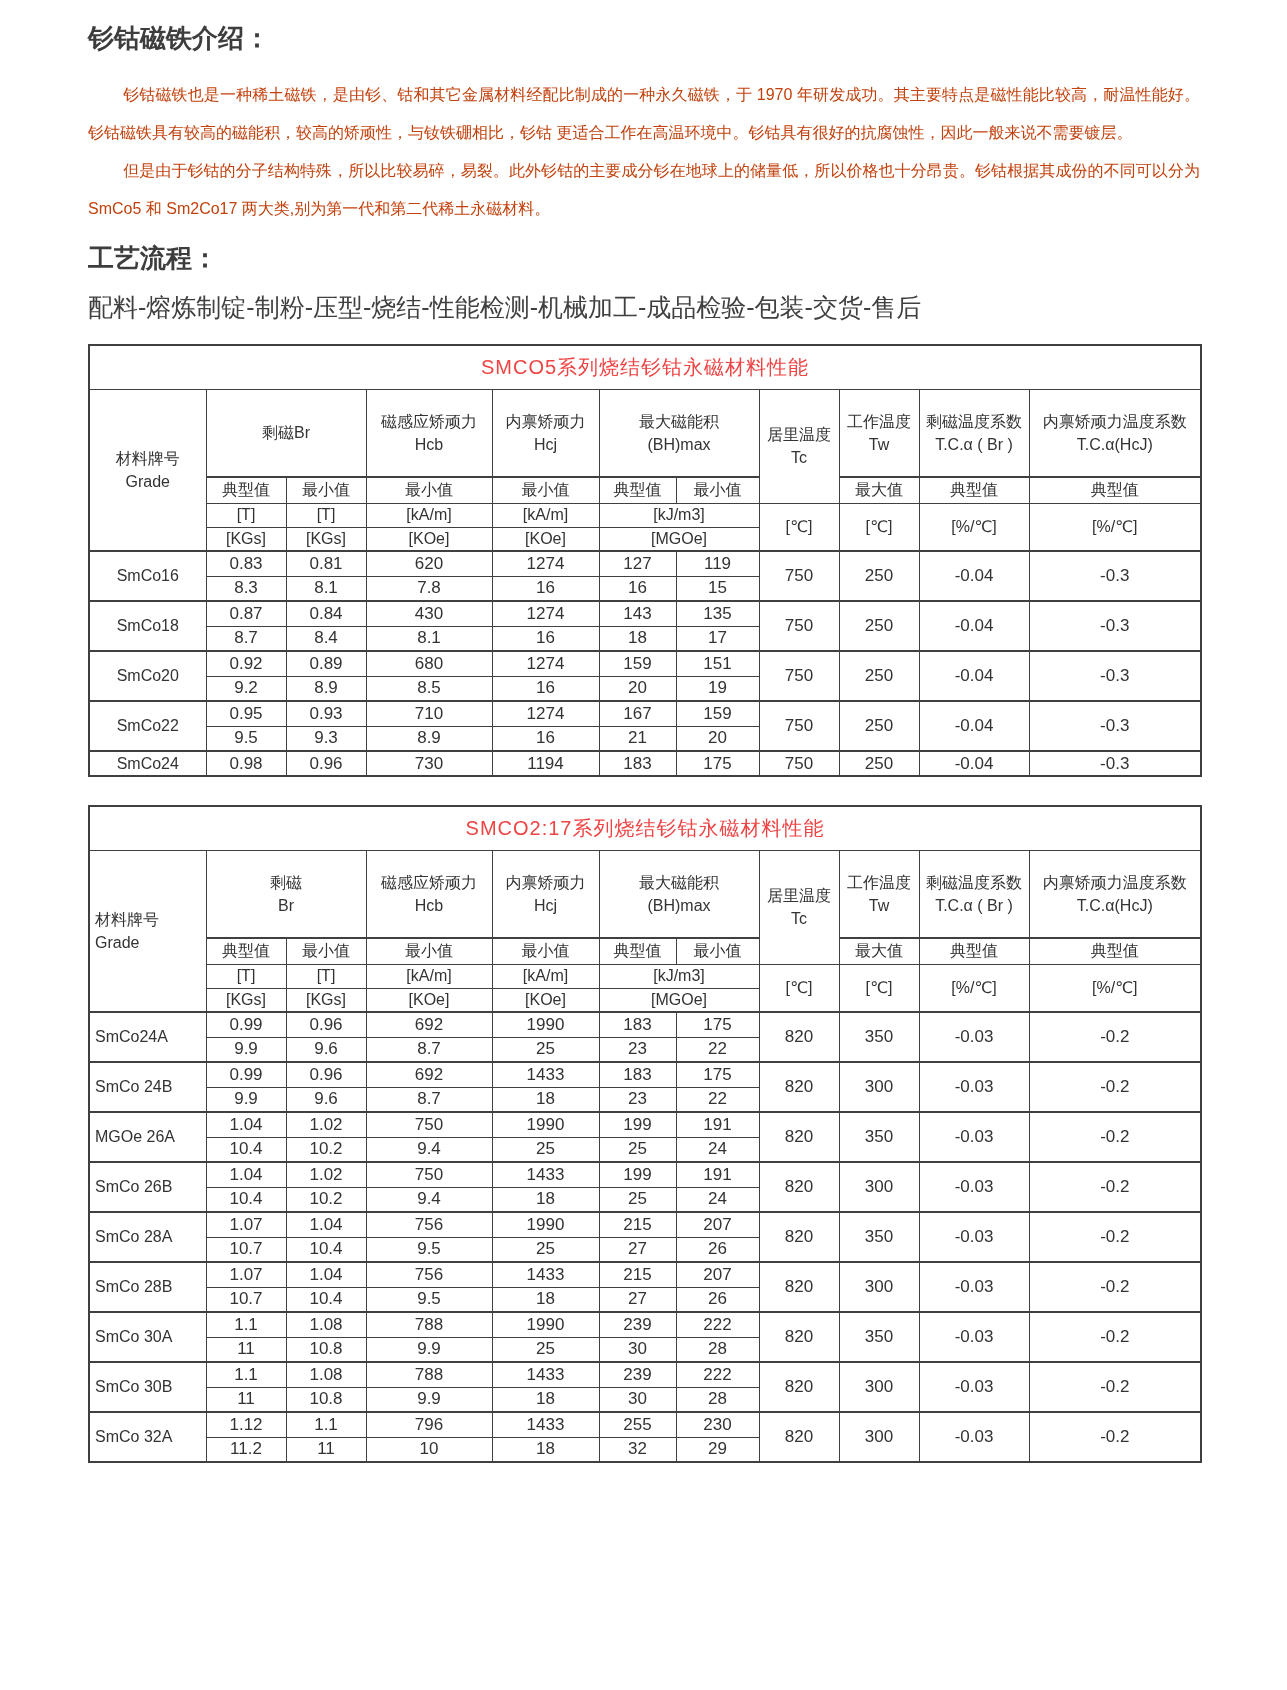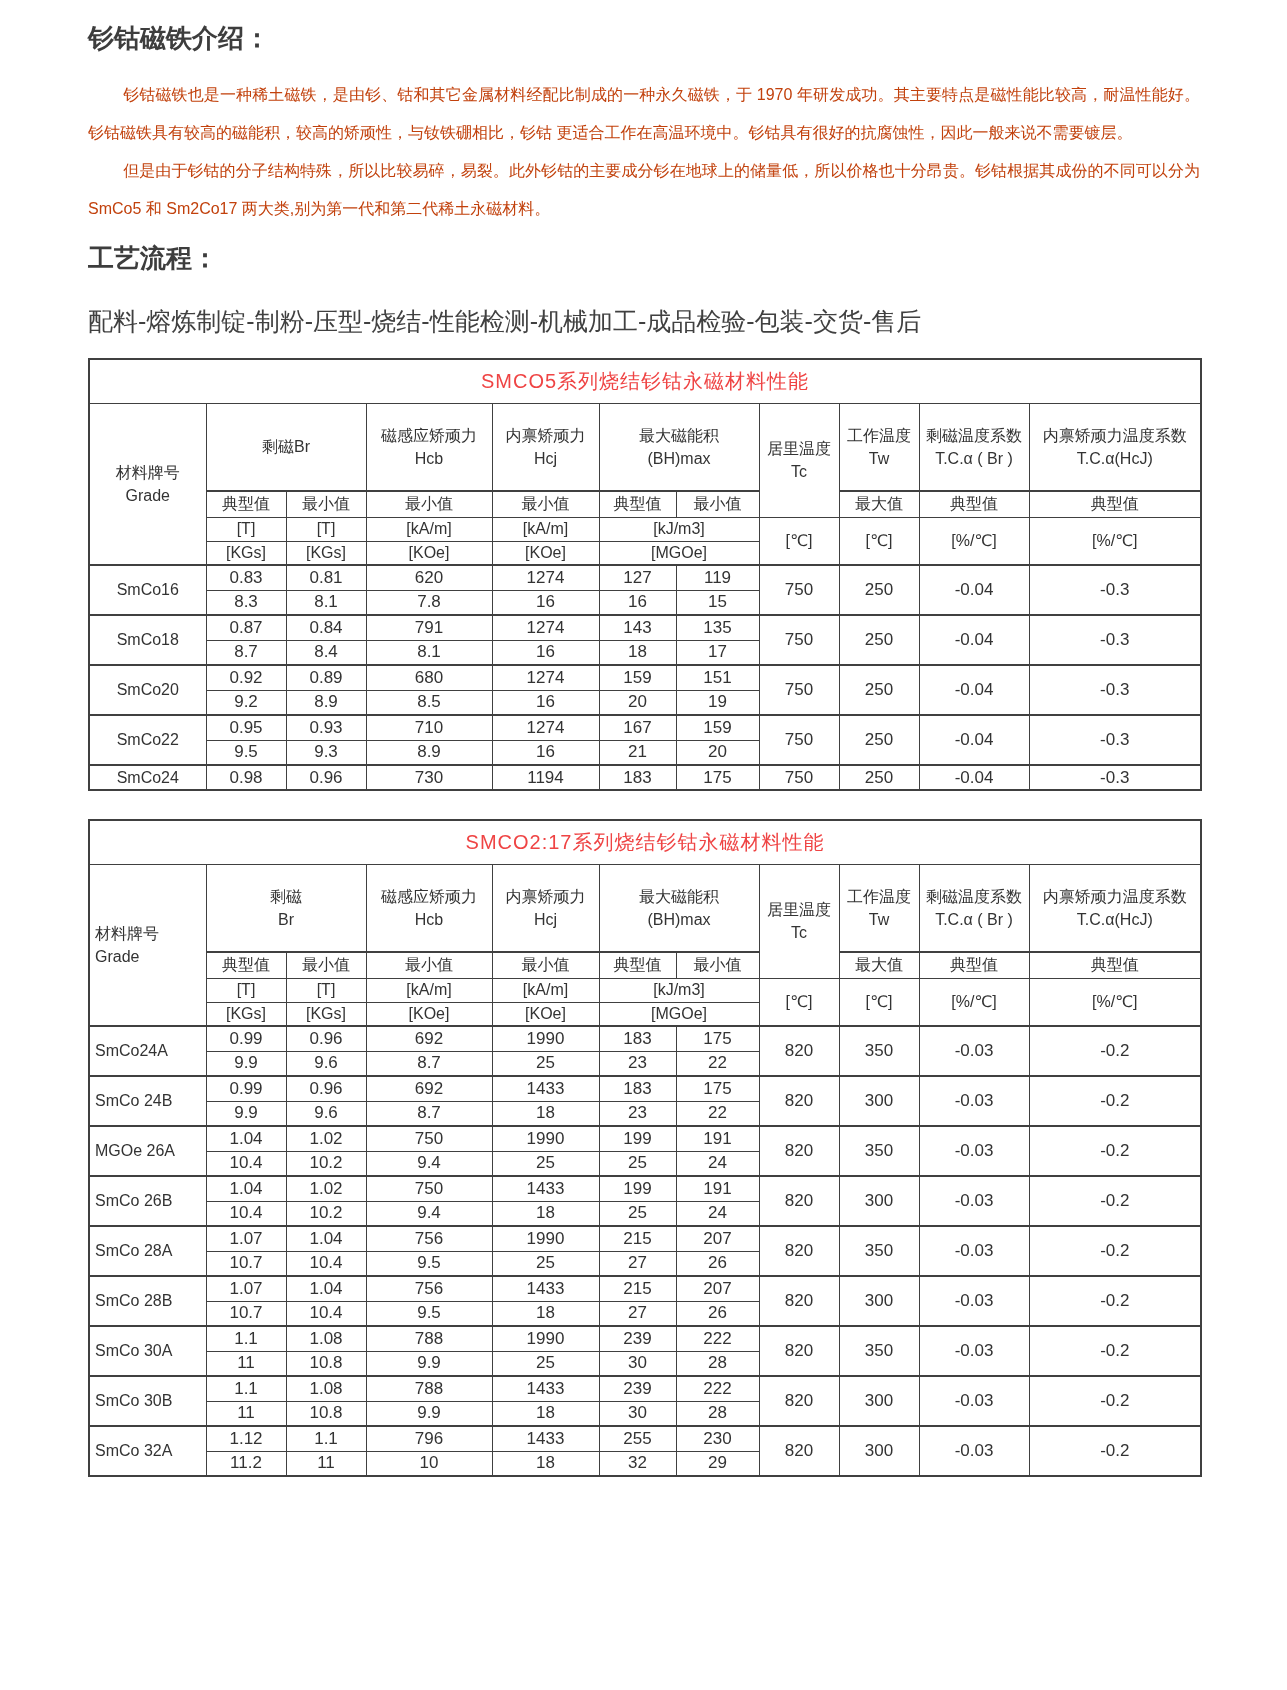--- a/index.html
+++ b/index.html
@@ -20,21 +20,21 @@
     line-height: 44px;
   }
   .intro-heading { margin-bottom: 16px; }
   .para {
     font-size: 16px;
     line-height: 38px;
     text-align: justify;
     text-indent: 2.2em;
     color: #c2410c;
   }
-  .process-heading { margin-top: 8px; margin-bottom: 16px; }
+  .process-heading { margin-top: 8px; margin-bottom: 2px; }
   .flow-line {
     font-size: 25px;
     line-height: 50px;
     color: #404040;
     margin-bottom: 12px;
     white-space: nowrap;
   }
 
   table.spec {
     table-layout: fixed;
@@ -185,21 +185,21 @@
           <td class="value-cell">8.1</td>
           <td class="value-cell">7.8</td>
           <td class="value-cell">16</td>
           <td class="value-cell">16</td>
           <td class="value-cell">15</td>
         </tr>
         <tr class="r-si">
           <td rowspan="2" class="grade-cell">SmCo18</td>
           <td class="value-cell">0.87</td>
           <td class="value-cell">0.84</td>
-          <td class="value-cell">791</td>
+          <td class="value-cell">430</td>
           <td class="value-cell">1274</td>
           <td class="value-cell">143</td>
           <td class="value-cell">135</td>
           <td rowspan="2" class="merged-value-cell">750</td>
           <td rowspan="2" class="merged-value-cell">250</td>
           <td rowspan="2" class="merged-value-cell">-0.04</td>
           <td rowspan="2" class="merged-value-cell">-0.3</td>
         </tr>
         <tr class="r-cgs">
           <td class="value-cell">8.7</td>

